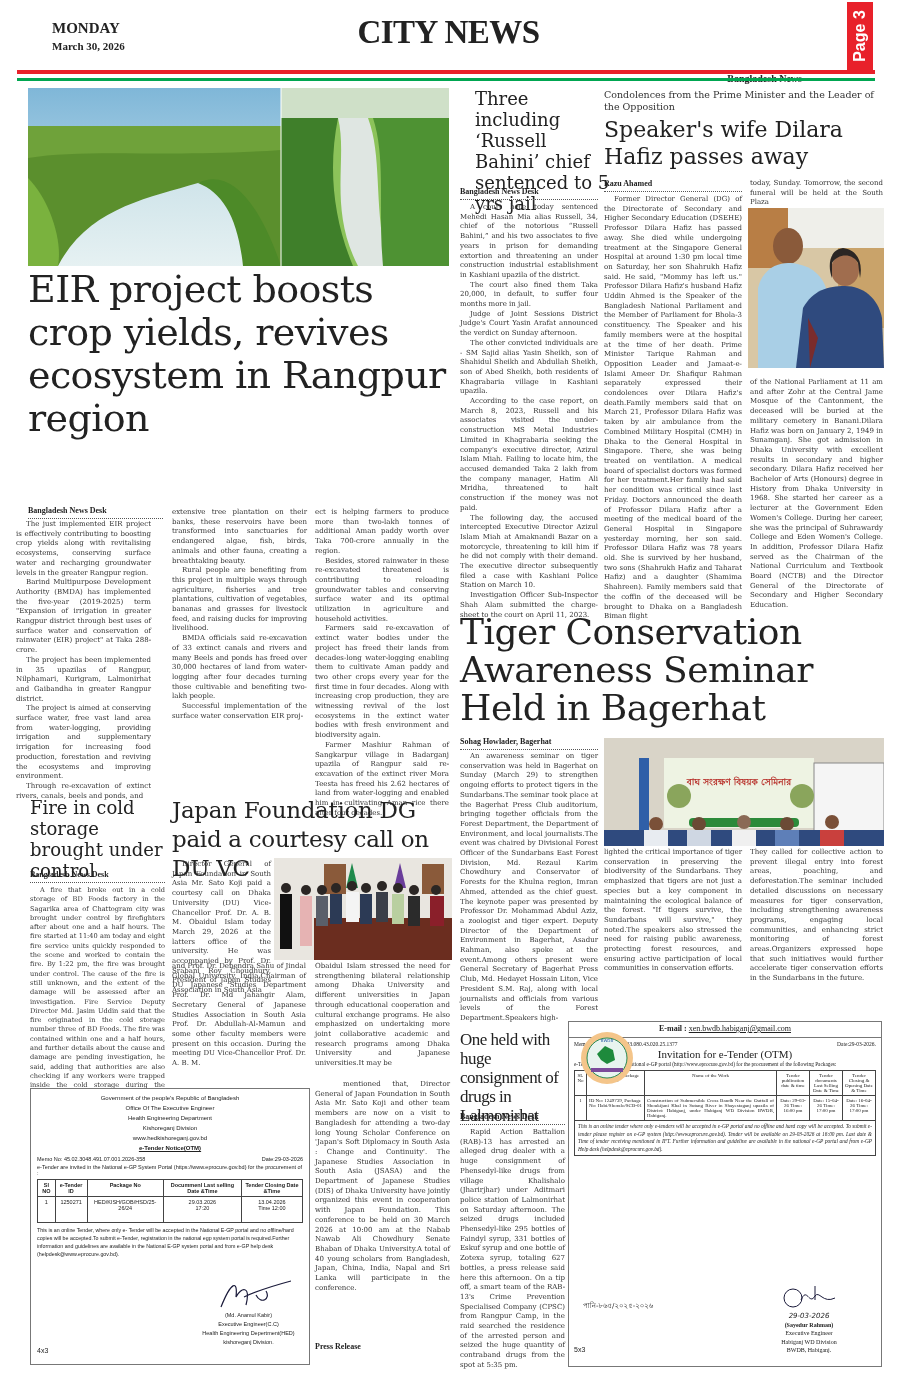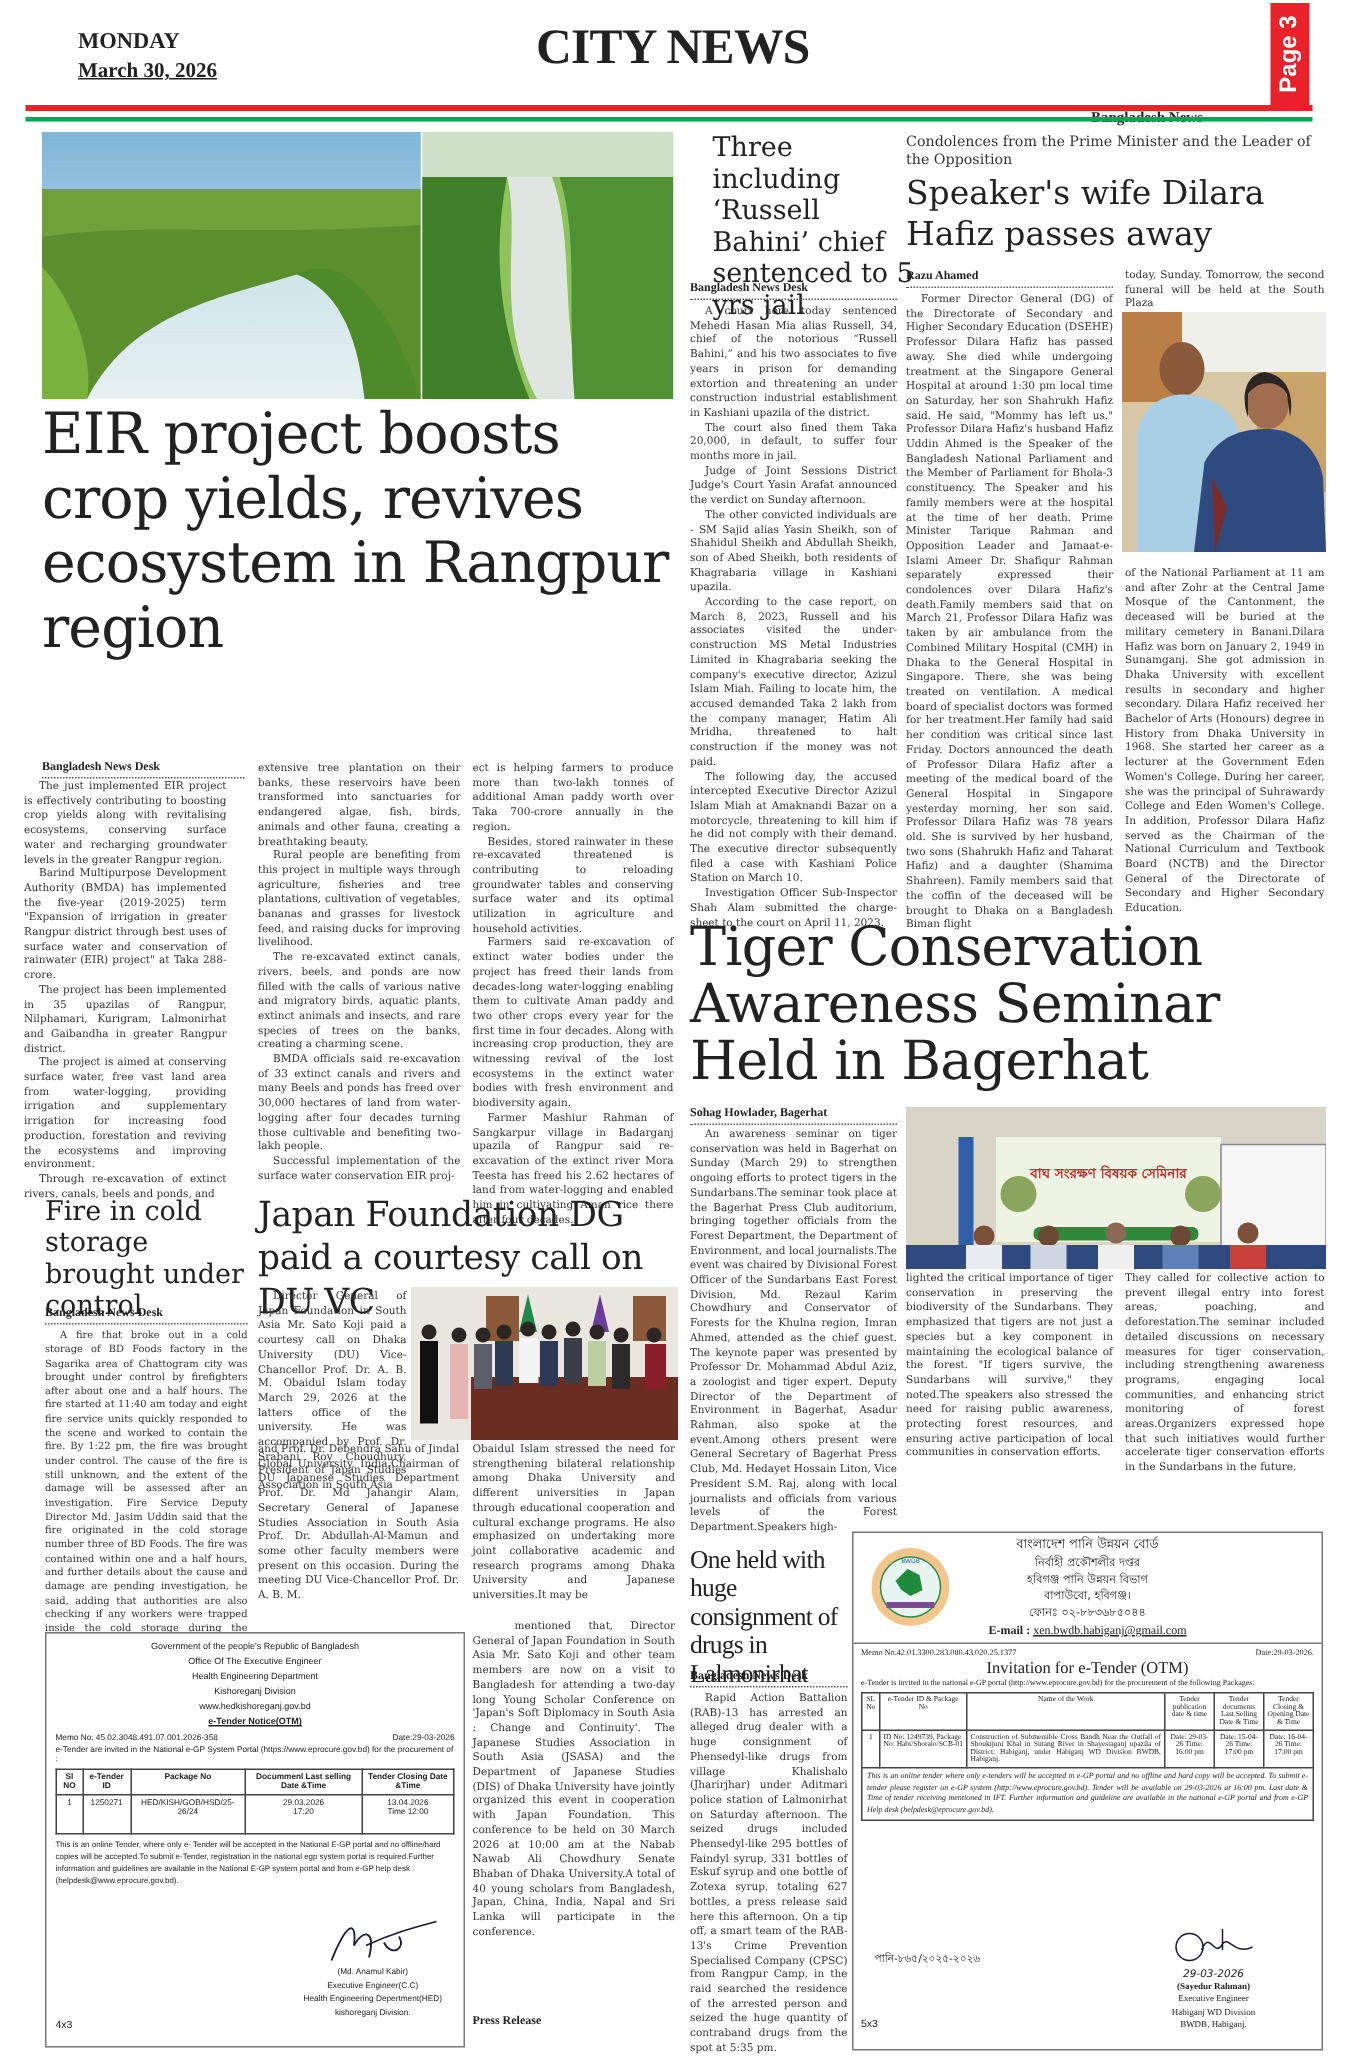--- a/index.html
+++ b/index.html
@@ -1,20 +1,20 @@
 <!DOCTYPE html>
 <html><head>
 <meta charset="utf-8">
 <style>
   * { box-sizing: border-box; margin: 0; padding: 0; }
   html, body { width: 897px; height: 1377px; background: #fff; overflow: hidden; }
   body { position: relative; font-family: "DejaVu Serif", serif; color: #222; }
   .abs { position: absolute; }
   .masthead-day { left: 52px; top: 20px; font-family: "Liberation Serif", serif; font-weight: bold; font-size: 15px; letter-spacing: 0; }
-  .masthead-date { left: 52px; top: 40px; font-family: "Liberation Serif", serif; font-weight: bold; font-size: 14px; text-decoration: underline; }
+  .masthead-date { left: 52px; top: 40px; font-family: "Liberation Serif", serif; font-weight: bold; font-size: 11px; }
   .masthead-title { left: 0; width: 897px; top: 14px; text-align: center; font-family: "Liberation Serif", serif; font-weight: bold; font-size: 33px; letter-spacing: -0.5px; }
   .masthead-brand { right: 95px; top: 25px; font-family: "Liberation Serif", serif; font-weight: bold; font-size: 10px; margin-top: 48px; }
   .page-tab { right: 24px; top: 2px; width: 26px; height: 68px; background: #e8212a; color: #fff; }
   .page-tab span { position: absolute; left: 50%; top: 50%; transform: translate(-50%,-50%) rotate(-90deg); font-family: "Liberation Sans", sans-serif; font-weight: bold; font-size: 16px; white-space: nowrap; }
   .rule-red { left: 17px; right: 22px; top: 70px; height: 4px; background: #e8212a; }
   .rule-green { left: 17px; right: 22px; top: 78px; height: 3px; background: #00a651; }
 
   .photo { overflow: hidden; }
   .h-big { font-family: "DejaVu Serif", serif; color: #222; line-height: 1.08; font-weight: normal; }
   .byline { font-family: "Liberation Serif", serif; font-weight: bold; font-size: 8px; border-bottom: 1px dotted #555; padding-bottom: 3px; }
@@ -71,21 +71,20 @@
 <div class="abs body-text" style="left:16px; top:520px; width:135px;">
   <p>The just implemented EIR project is effectively contributing to boosting crop yields along with revitalising ecosystems, conserving surface water and recharging groundwater levels in the greater Rangpur region.</p>
   <p>Barind Multipurpose Development Authority (BMDA) has implemented the five-year (2019-2025) term "Expansion of irrigation in greater Rangpur district through best uses of surface water and conservation of rainwater (EIR) project" at Taka 288-crore.</p>
   <p>The project has been implemented in 35 upazilas of Rangpur, Nilphamari, Kurigram, Lalmonirhat and Gaibandha in greater Rangpur district.</p>
   <p>The project is aimed at conserving surface water, free vast land area from water-logging, providing irrigation and supplementary irrigation for increasing food production, forestation and reviving the ecosystems and improving environment.</p>
   <p>Through re-excavation of extinct rivers, canals, beels and ponds, and</p>
 </div>
 <div class="abs body-text" style="left:172px; top:508px; width:135px;">
   <p style="text-indent:0">extensive tree plantation on their banks, these reservoirs have been transformed into sanctuaries for endangered algae, fish, birds, animals and other fauna, creating a breathtaking beauty.</p>
   <p>Rural people are benefiting from this project in multiple ways through agriculture, fisheries and tree plantations, cultivation of vegetables, bananas and grasses for livestock feed, and raising ducks for improving livelihood.</p>
-  <p>The re-excavated extinct canals, rivers, beels, and ponds are now filled with the calls of various native and migratory birds, aquatic plants, extinct animals and insects, and rare species of trees on the banks, creating a charming scene.</p>
   <p>BMDA officials said re-excavation of 33 extinct canals and rivers and many Beels and ponds has freed over 30,000 hectares of land from water-logging after four decades turning those cultivable and benefiting two-lakh people.</p>
   <p>Successful implementation of the surface water conservation EIR proj-</p>
 </div>
 <div class="abs body-text" style="left:315px; top:508px; width:134px;">
   <p style="text-indent:0">ect is helping farmers to produce more than two-lakh tonnes of additional Aman paddy worth over Taka 700-crore annually in the region.</p>
   <p>Besides, stored rainwater in these re-excavated threatened is contributing to reloading groundwater tables and conserving surface water and its optimal utilization in agriculture and household activities.</p>
   <p>Farmers said re-excavation of extinct water bodies under the project has freed their lands from decades-long water-logging enabling them to cultivate Aman paddy and two other crops every year for the first time in four decades. Along with increasing crop production, they are witnessing revival of the lost ecosystems in the extinct water bodies with fresh environment and biodiversity again.</p>
   <p>Farmer Mashiur Rahman of Sangkarpur village in Badarganj upazila of Rangpur said re-excavation of the extinct river Mora Teesta has freed his 2.62 hectares of land from water-logging and enabled him in cultivating Aman rice there after four decades.</p>
 </div>
 
@@ -264,27 +263,20 @@
 </div>
 
 <div class="abs notice" style="left:568px; top:1021px; width:314px; height:346px; font-family:'Liberation Serif',serif;">
   <svg class="abs" style="left:10px; top:8px;" width="56" height="56" viewBox="0 0 56 56">
     <circle cx="28" cy="28" r="26" fill="#f4c58a"></circle>
     <circle cx="28" cy="28" r="20" fill="#e8f4ef" stroke="#2b8a54" stroke-width="1"></circle>
     <path d="M18,24 L26,16 L34,20 L36,30 L28,34 L22,30 Z" fill="#1e8a3c"></path>
     <path d="M12,38 L44,38 L44,42 L12,42 Z" fill="#7b4b9a"></path>
     <text x="28" y="12" text-anchor="middle" font-size="4" fill="#2b5fa8" font-family="DejaVu Sans, sans-serif">BWDB</text>
   </svg>
-  <div style="text-align:center; font-family:'DejaVu Sans',sans-serif; font-size:7.5px; line-height:11px; padding-top:3px;">
-    <div style="font-size:8.5px;">বাংলাদেশ পানি উন্নয়ন বোর্ড</div>
-    <div>নির্বাহী প্রকৌশলীর দপ্তর</div>
-    <div>হবিগঞ্জ পানি উন্নয়ন বিভাগ</div>
-    <div>বাপাউবো, হবিগঞ্জ।</div>
-    <div>ফোনঃ ০২-৮৮৩৬৮৫০৪৪</div>
-  </div>
   <div style="text-align:center; font-size:8px; margin-top:2px;">
     <b>E-mail :</b>
     <span style="text-decoration:underline;">xen.bwdb.habiganj@gmail.com</span>
   </div>
   <div style="border-top:1px solid #777; margin-top:4px; padding:3px 5px 0;">
     <div style="display:flex; justify-content:space-between; font-size:5.5px;">
       <span>Memo No.42.01.3300.283.080.43.020.25.1377</span>
       <span>Date:29-03-2026.</span>
     </div>
     <div style="text-align:center; font-size:11px; margin:1px 0;">Invitation for e-Tender (OTM)</div>

